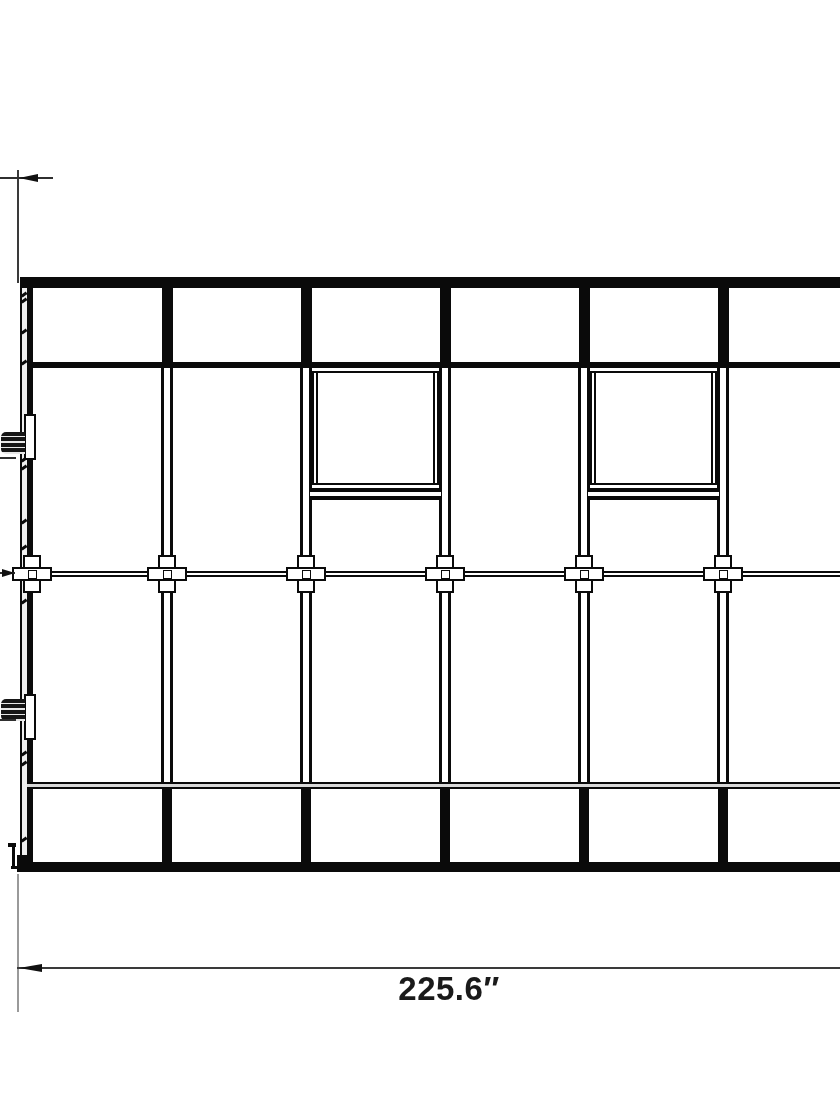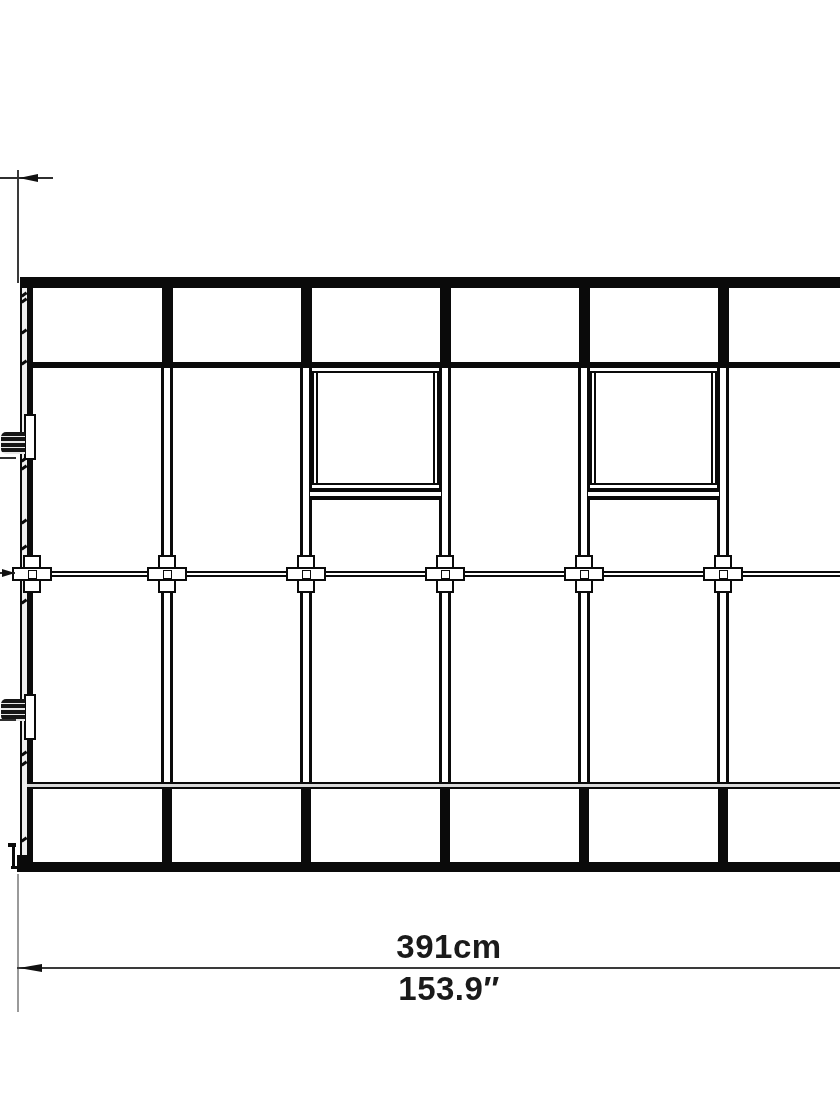--- a/index.html
+++ b/index.html
@@ -101,15 +101,14 @@
       <div class="abs" style="z-index: 3; left: 21px; top: 838px; width: 6px; height: 2.5px; background: rgb(10, 10, 10); transform: rotate(-35deg);"></div>
       <div class="abs" style="z-index: 4; left: 17px; top: 170px; width: 1.5px; height: 113px; background: rgb(58, 58, 58);"></div>
       <div class="abs" style="z-index: 4; left: 0px; top: 177px; width: 53px; height: 1.5px; background: rgb(47, 47, 47);"></div>
       <div class="abs" style="z-index: 4; left: 19px; top: 173.5px; width: 0px; height: 0px; border-top: 4.5px solid transparent; border-bottom: 4.5px solid transparent; border-right: 19px solid rgb(17, 17, 17);"></div>
       <div class="abs" style="z-index: 7; left: 0px; top: 572px; width: 15px; height: 1.5px; background: rgb(47, 47, 47);"></div>
       <div class="abs" style="z-index: 7; left: 2px; top: 569px; width: 0px; height: 0px; border-top: 4px solid transparent; border-bottom: 4px solid transparent; border-left: 13px solid rgb(17, 17, 17);"></div>
       <div class="abs" style="z-index: 4; left: 17px; top: 874px; width: 1.5px; height: 138px; background: rgb(154, 154, 154);"></div>
       <div class="abs" style="z-index: 4; left: 17px; top: 967px; width: 823px; height: 2px; background: rgb(58, 58, 58);"></div>
       <div class="abs" style="z-index: 4; left: 19px; top: 963.5px; width: 0px; height: 0px; border-top: 4.5px solid transparent; border-bottom: 4.5px solid transparent; border-right: 23px solid rgb(17, 17, 17);"></div>
     </div>
-  <div class="dim-label dim-cm">391cm</div>
-  <div class="dim-label dim-in">153.9″</div>
+  <div class="dim-label dim-in">225.6″</div>
 </div>
 
 </body></html>

